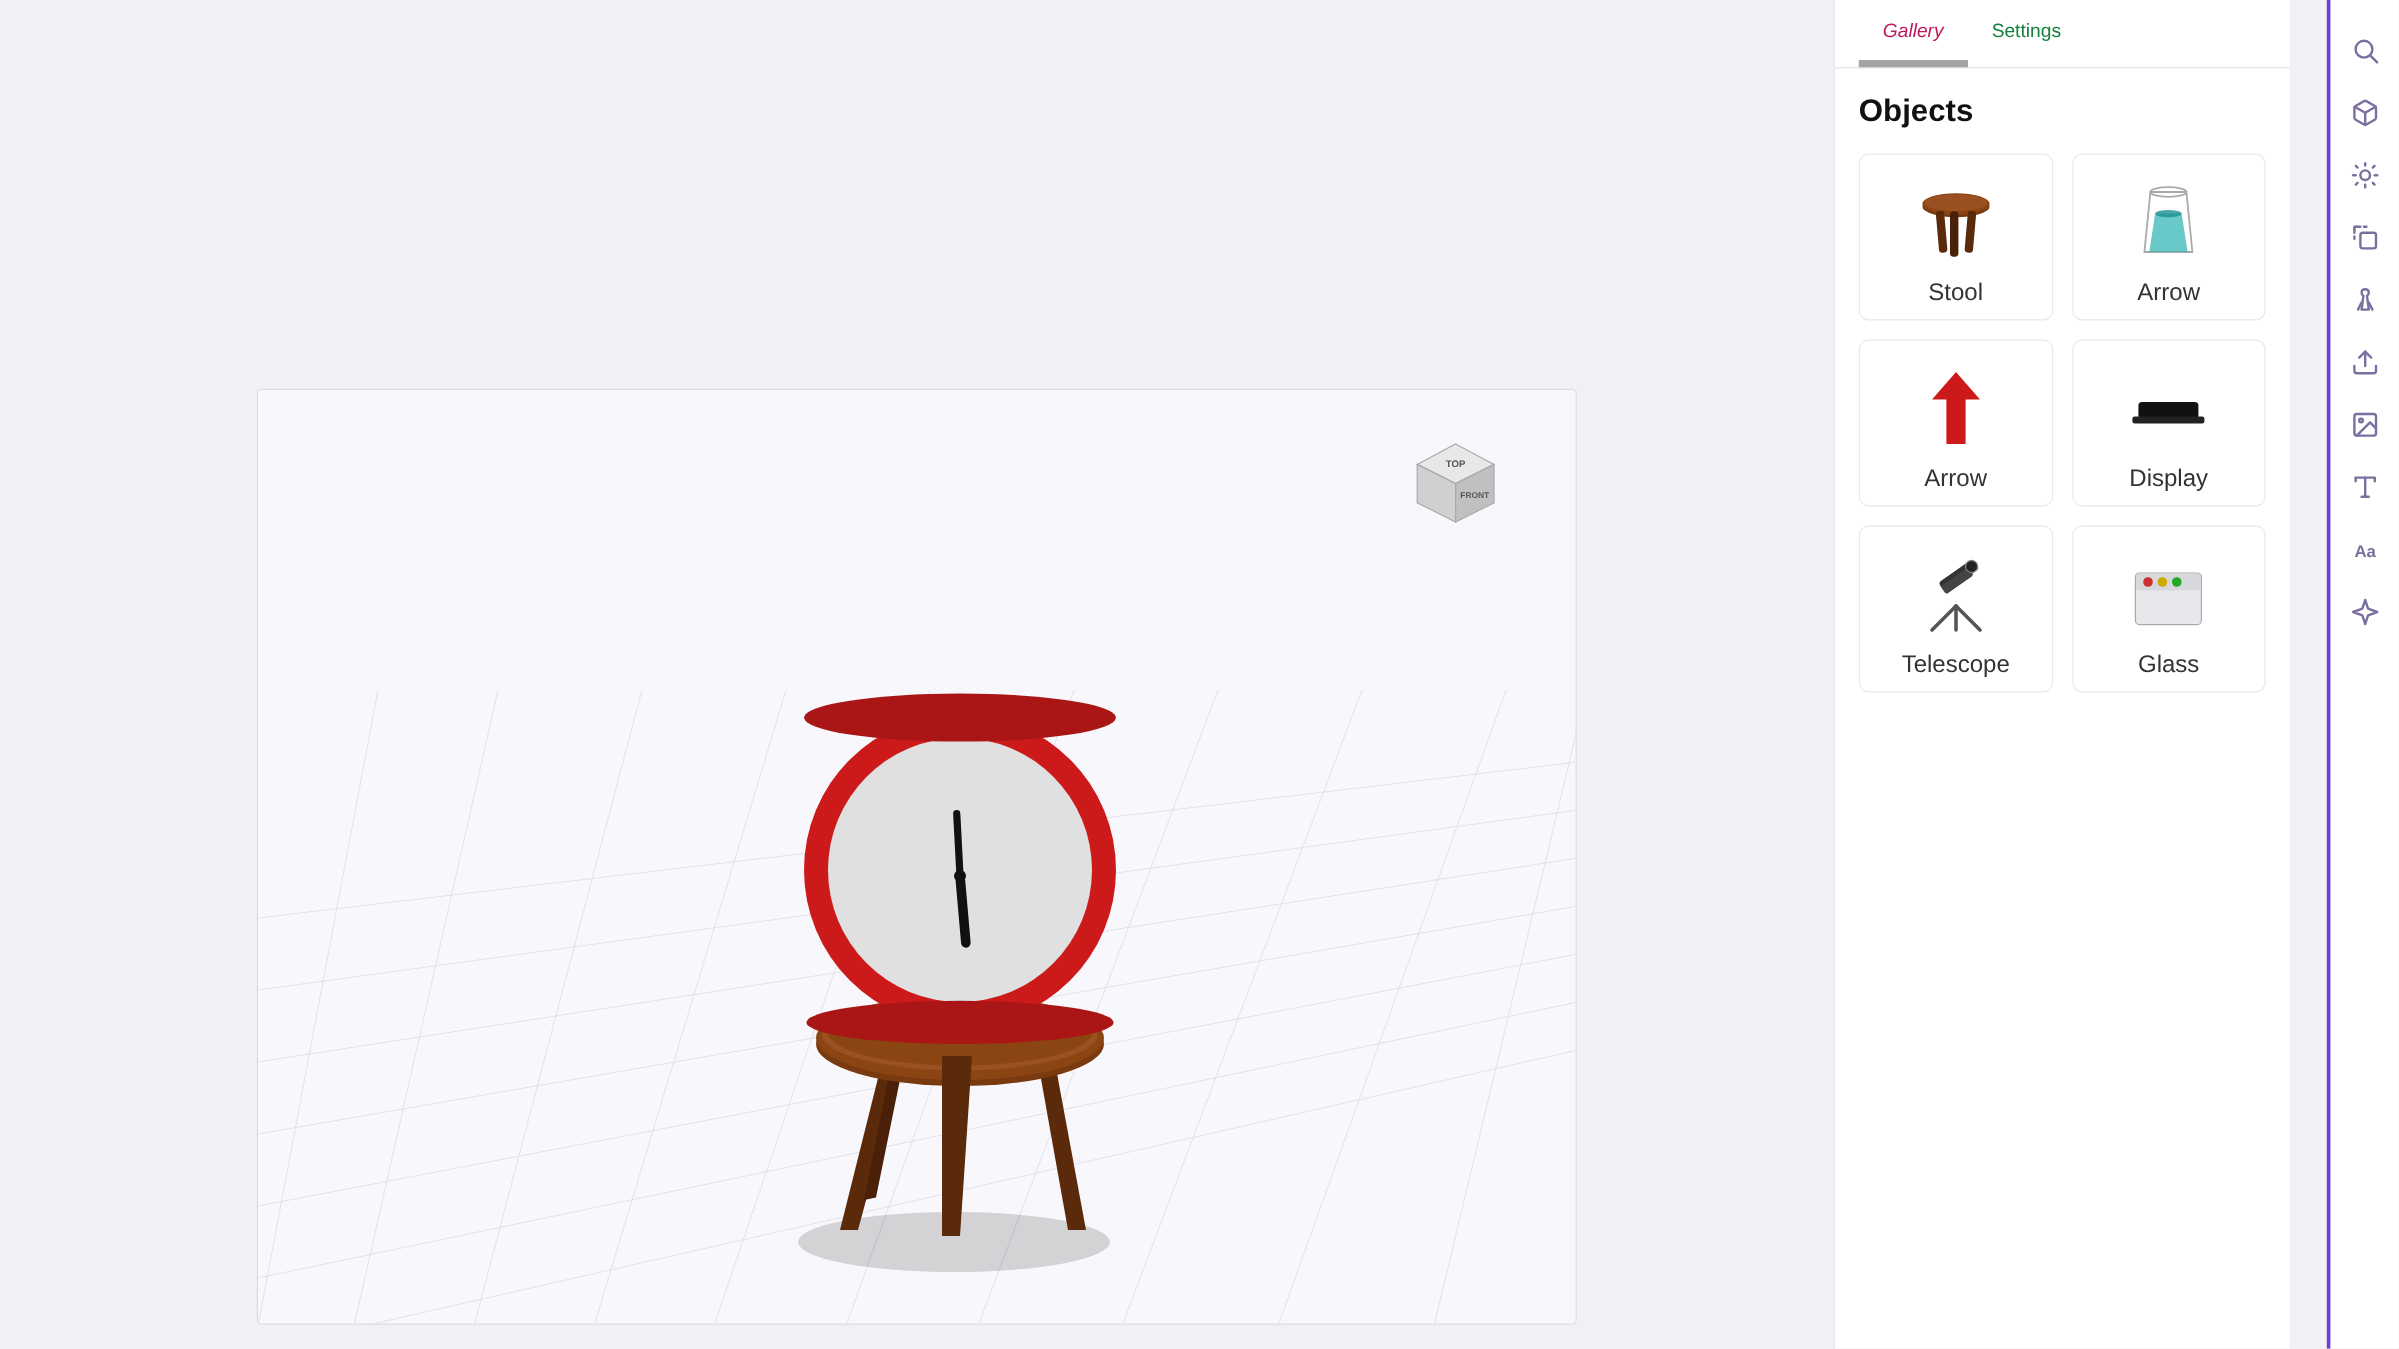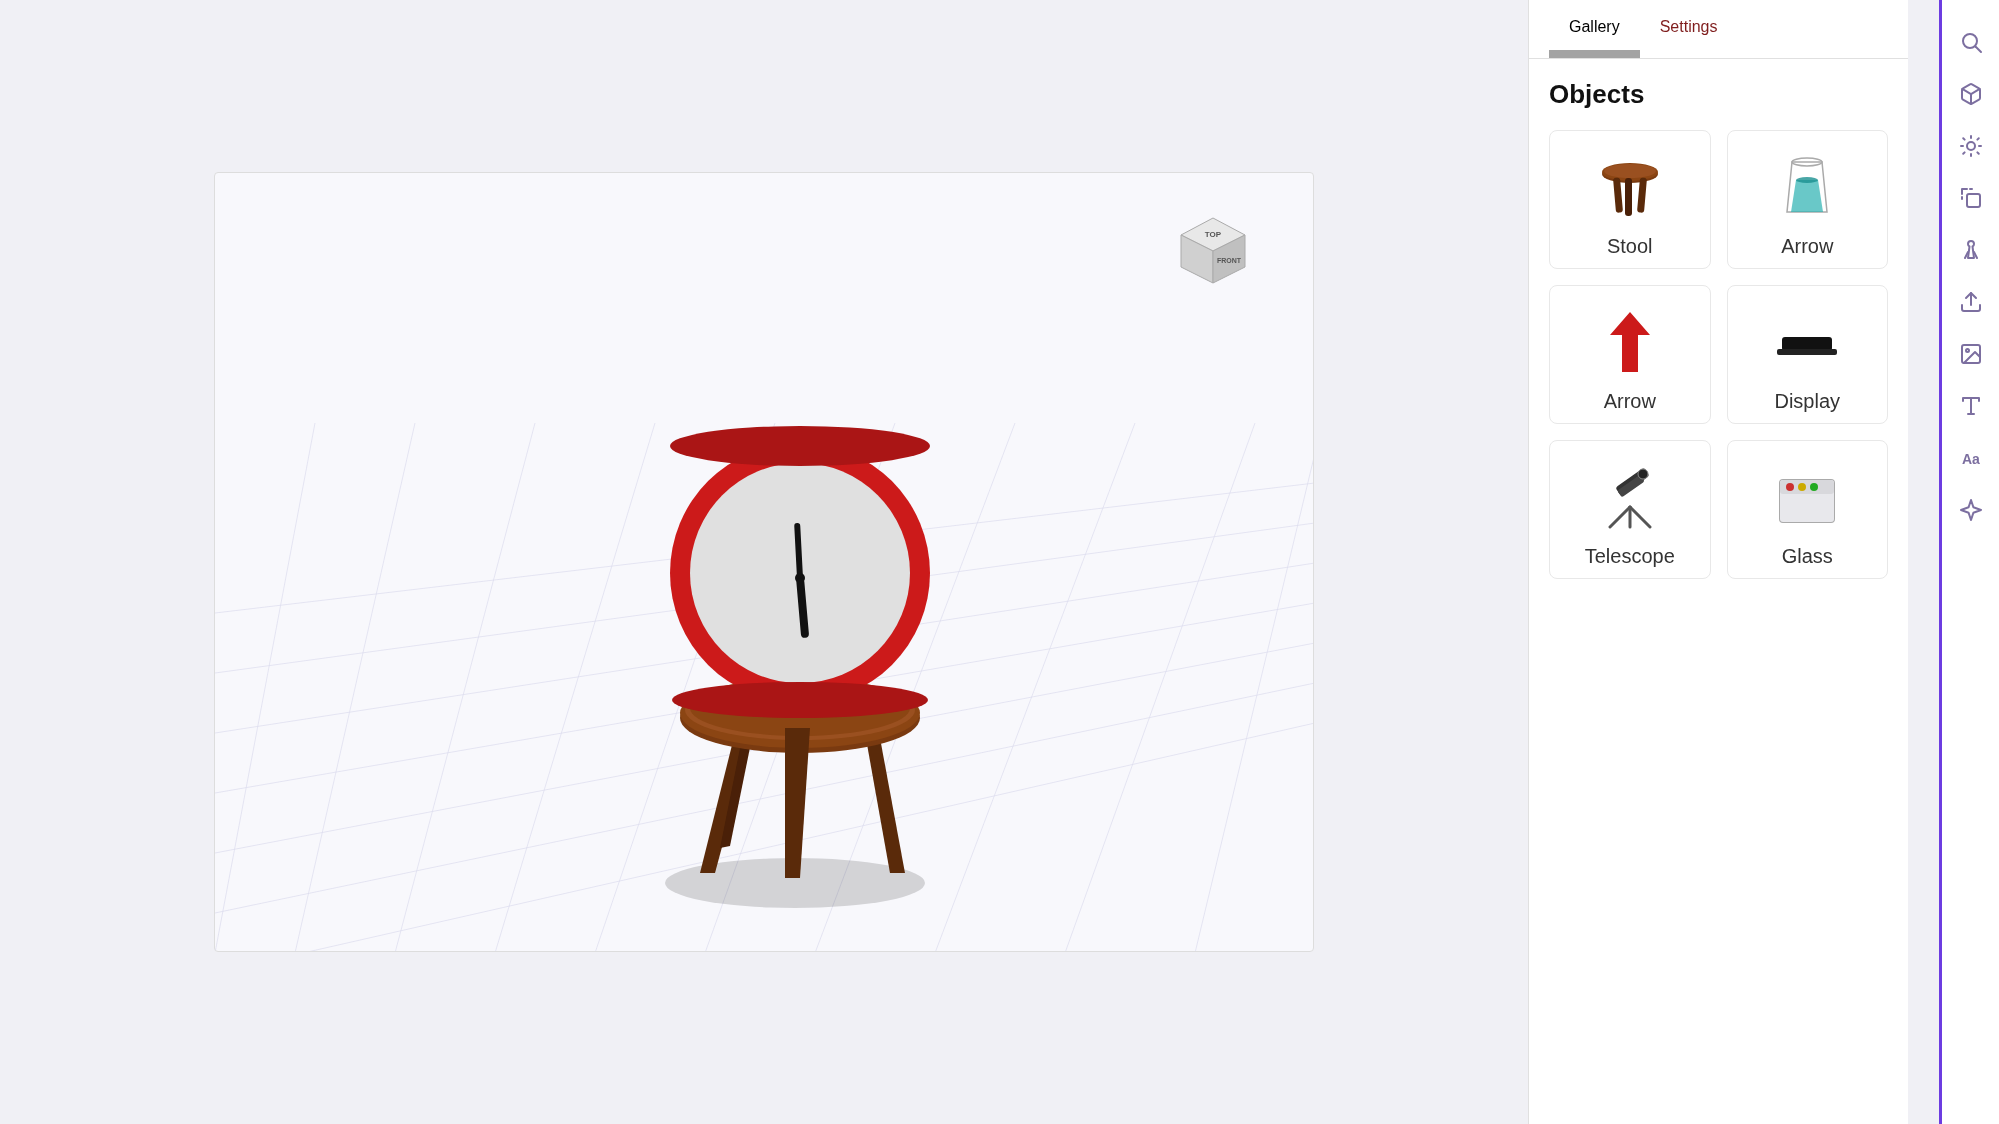--- a/index.html
+++ b/index.html
@@ -10,21 +10,21 @@
       width: 1999px;
       height: 1124px;
       overflow: hidden;
     }
 
     
     .canvas-area {
       flex: 1;
       padding: 20px;
       display: flex;
-      align-items: center;
+      align-items: flex-end;
       justify-content: center;
     }
 
     .viewport {
       width: 1100px;
       height: 780px;
       background: #f8f8fc;
       border: 1px solid #ddd;
       border-radius: 4px;
       position: relative;
@@ -65,27 +65,28 @@
       padding: 0 20px;
       border-bottom: 1px solid #e0e0e0;
       background: #fff;
     }
 
     .panel-tab {
       padding: 18px 20px 14px;
       font-size: 16px;
       cursor: pointer;
       border-bottom: 3px solid transparent;
-      color: #7f1d1d;
+      color: #15803d;
       font-weight: 500;
     }
 
     .panel-tab.active {
-      border-bottom: 8px solid #a3a3a3;
-      color: #000000;
+      border-bottom: 6px solid #a3a3a3;
+      color: #be185d;
+      font-style: italic;
     }
 
     
     .objects-section {
       flex: 1;
       overflow-y: auto;
       padding: 20px;
     }
 
     .objects-title {

